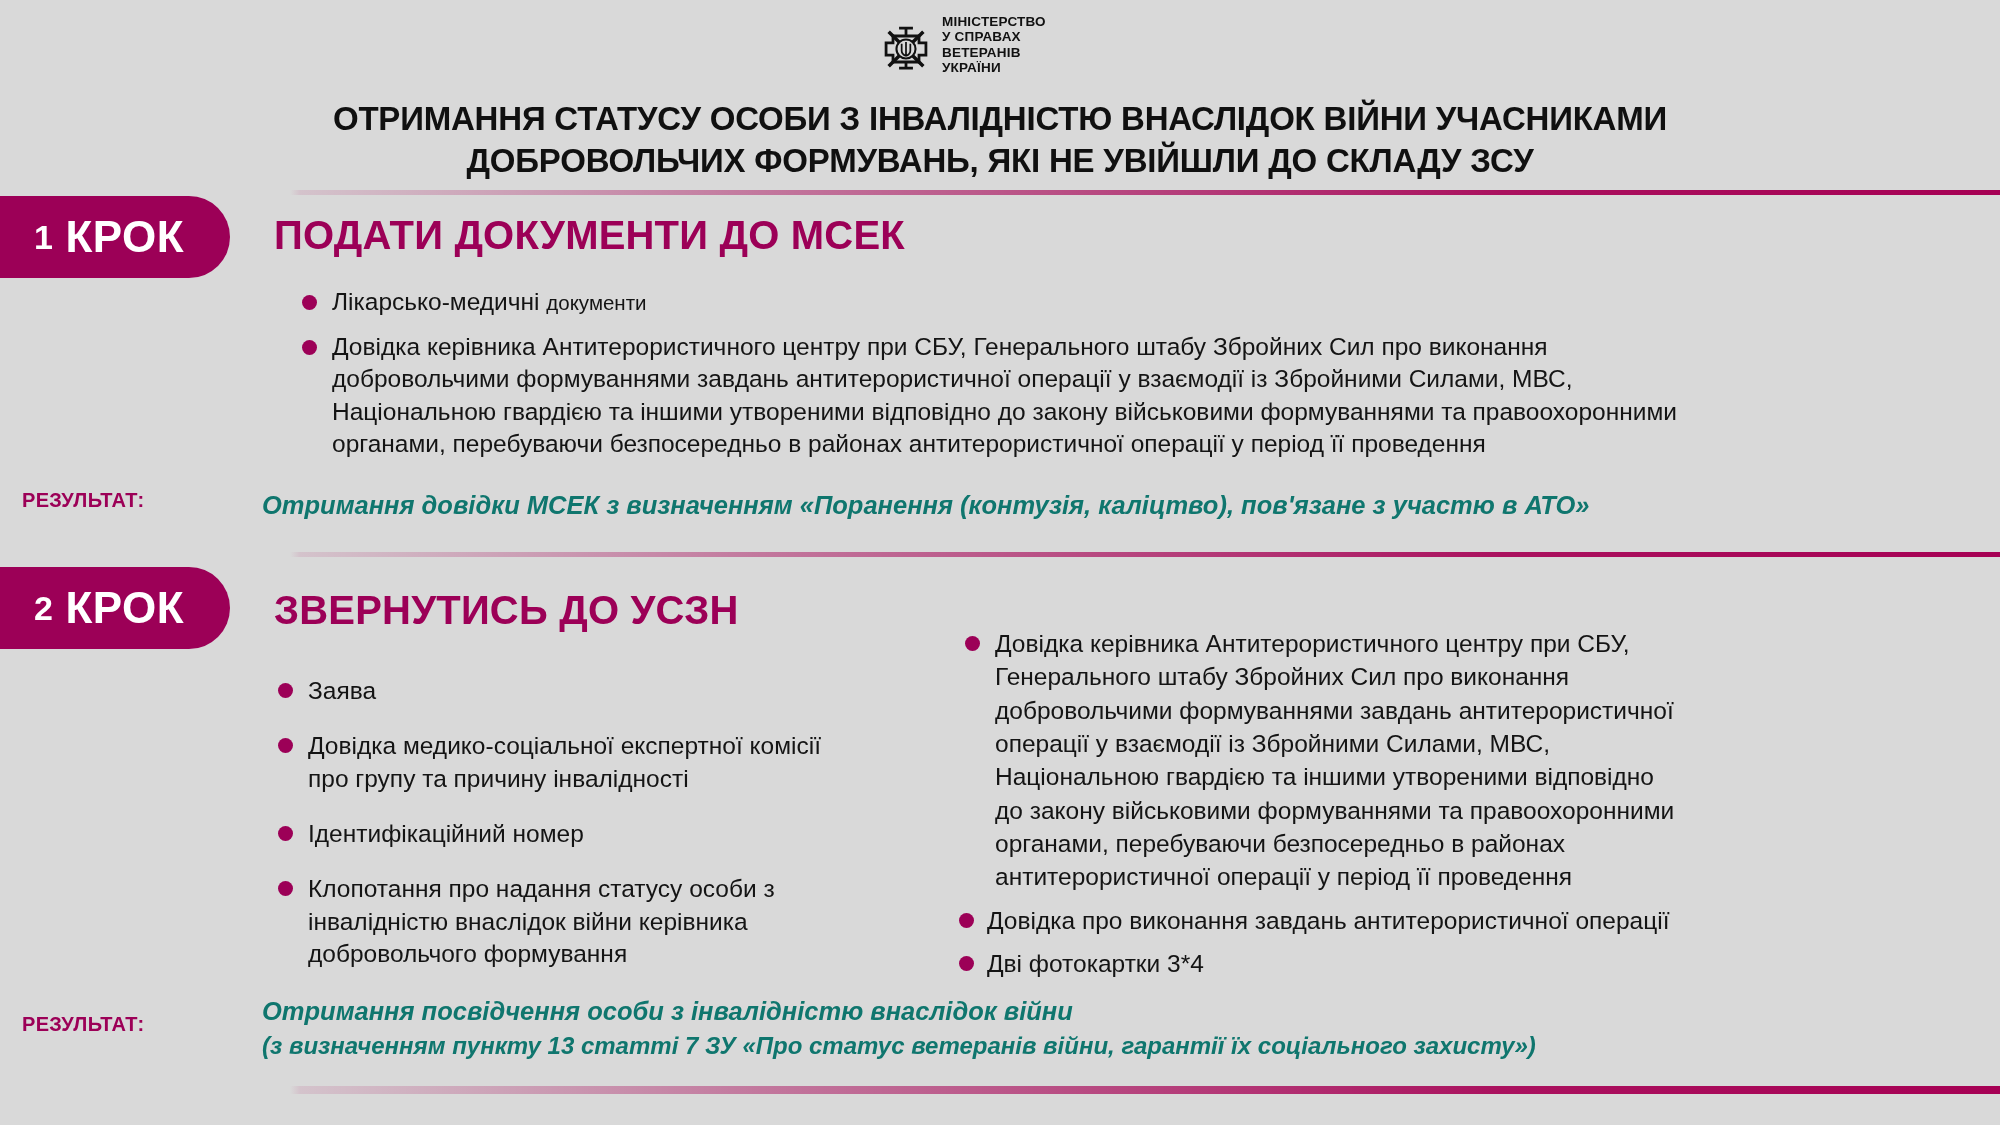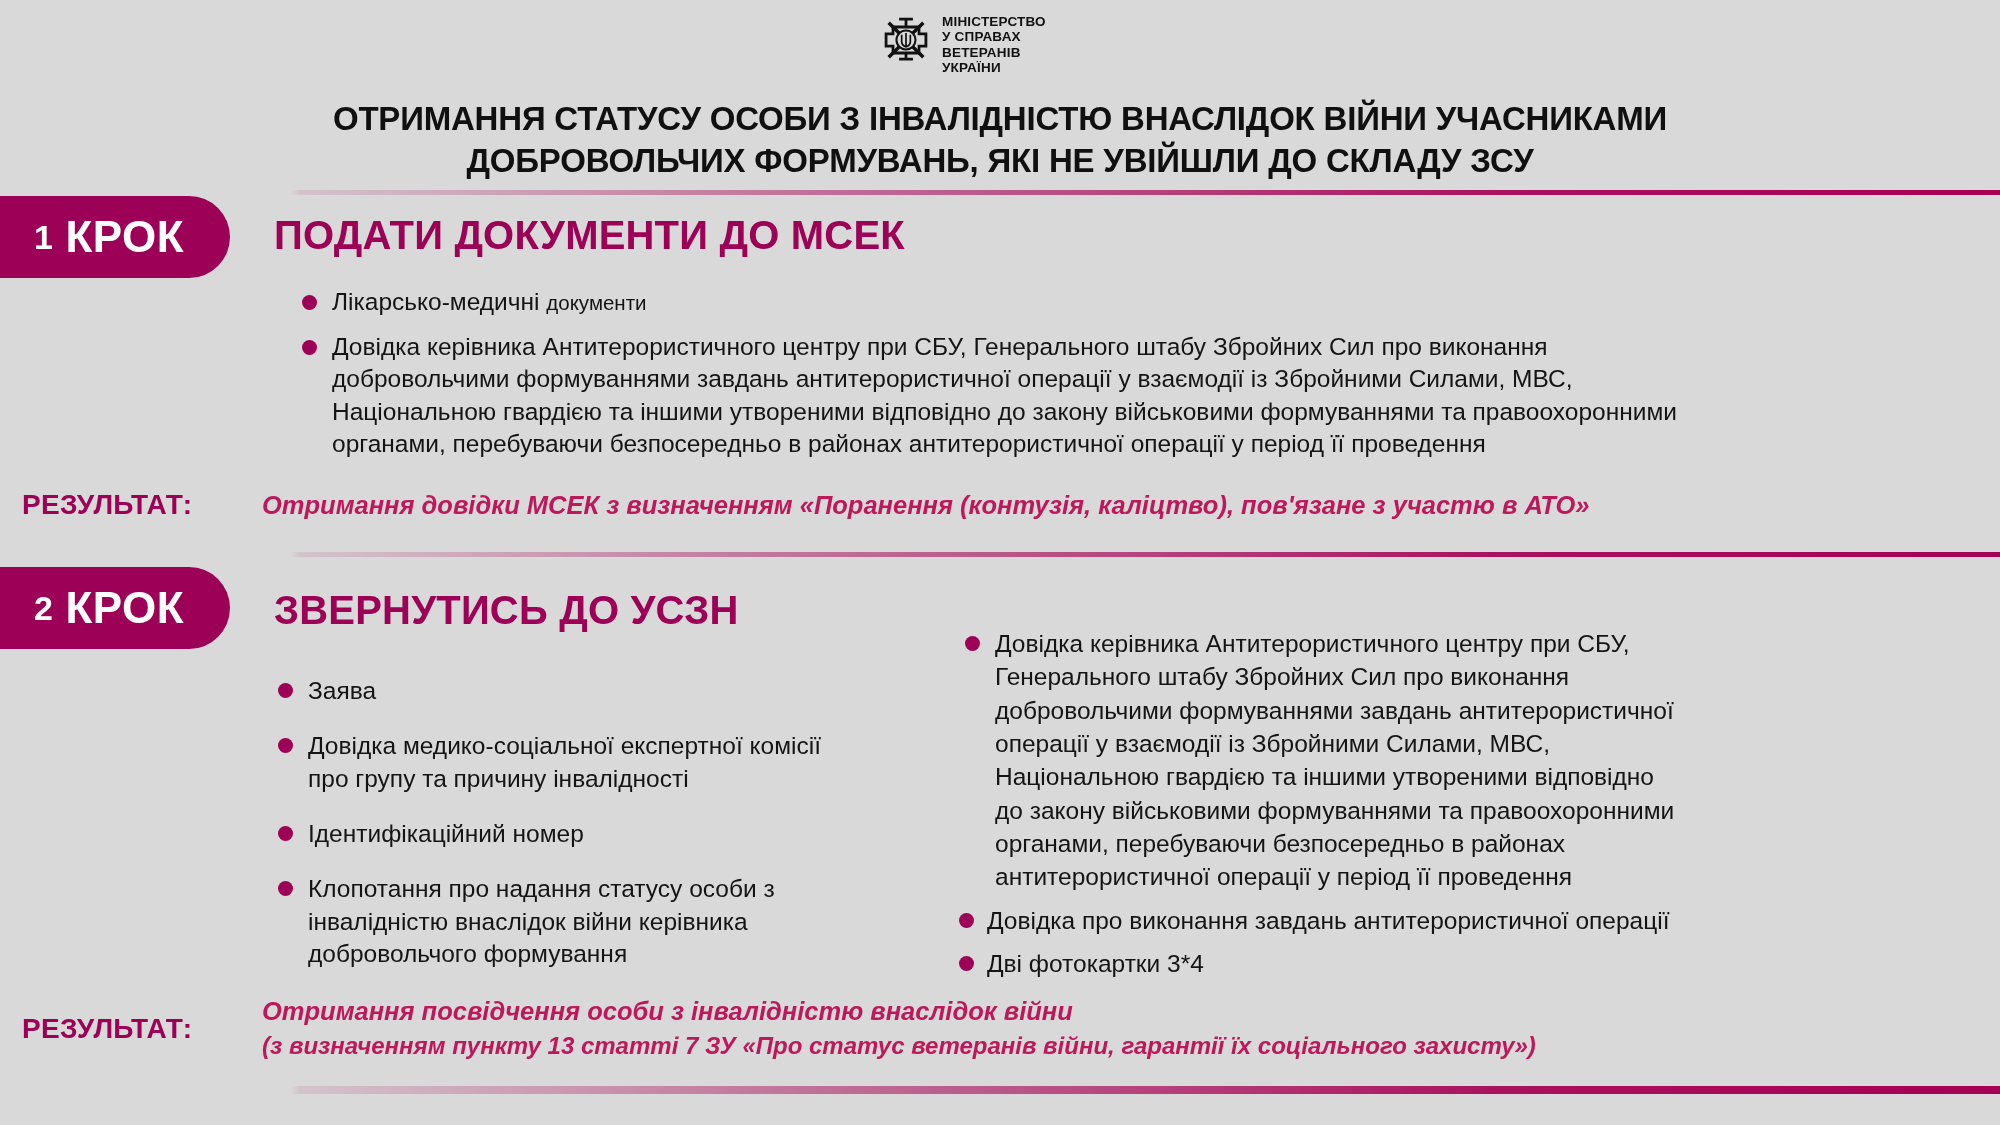--- a/index.html
+++ b/index.html
@@ -10,21 +10,21 @@
     font-family:"Liberation Sans","DejaVu Sans",sans-serif;
     color:#1a1a1a;
     overflow:hidden;
     position:relative;
   }
   .page{position:relative;width:2000px;height:1125px;}
 
   
   .logo{
     position:absolute;left:880px;top:14px;
-    display:flex;align-items:flex-start;gap:10px;
+    display:flex;align-items:flex-end;gap:10px;
   }
   .logo-mark{width:52px;height:52px;flex:0 0 52px;}
   .logo-text{
     font-size:13.5px;line-height:1.13;font-weight:700;
     letter-spacing:.2px;color:#111;text-transform:uppercase;
     white-space:pre-line;
   }
 
   
   .main-title{
@@ -116,26 +116,26 @@
     font-size:24.5px;line-height:1.36;
   }
   #list2r li{margin-bottom:10px;}
   #list2r li::before{top:9px;}
   #list2r li.tight{padding-left:32px;}
   #list2r li.tight::before{left:4px;}
 
   
   .result-label{
     position:absolute;
-    color:#9c0057;font-weight:700;font-size:28px;letter-spacing:.3px;
+    color:#9c0057;font-weight:700;font-size:20px;letter-spacing:.3px;
     text-transform:uppercase;
   }
   .result-text{
     position:absolute;
-    color:#be185d;font-weight:700;font-style:italic;
+    color:#0f766e;font-weight:700;font-style:italic;
     font-size:25.5px;line-height:1.28;
   }
   #res1-label{left:22px;top:489px;}
   #res1-text{left:262px;top:489px;width:1720px;}
   #res2-label{left:22px;top:1013px;}
   #res2-text{left:262px;top:995px;width:1720px;}
   #res2-text .l2{font-size:24px;display:block;margin-top:3px;}
 </style>
 </head>
 <body>

